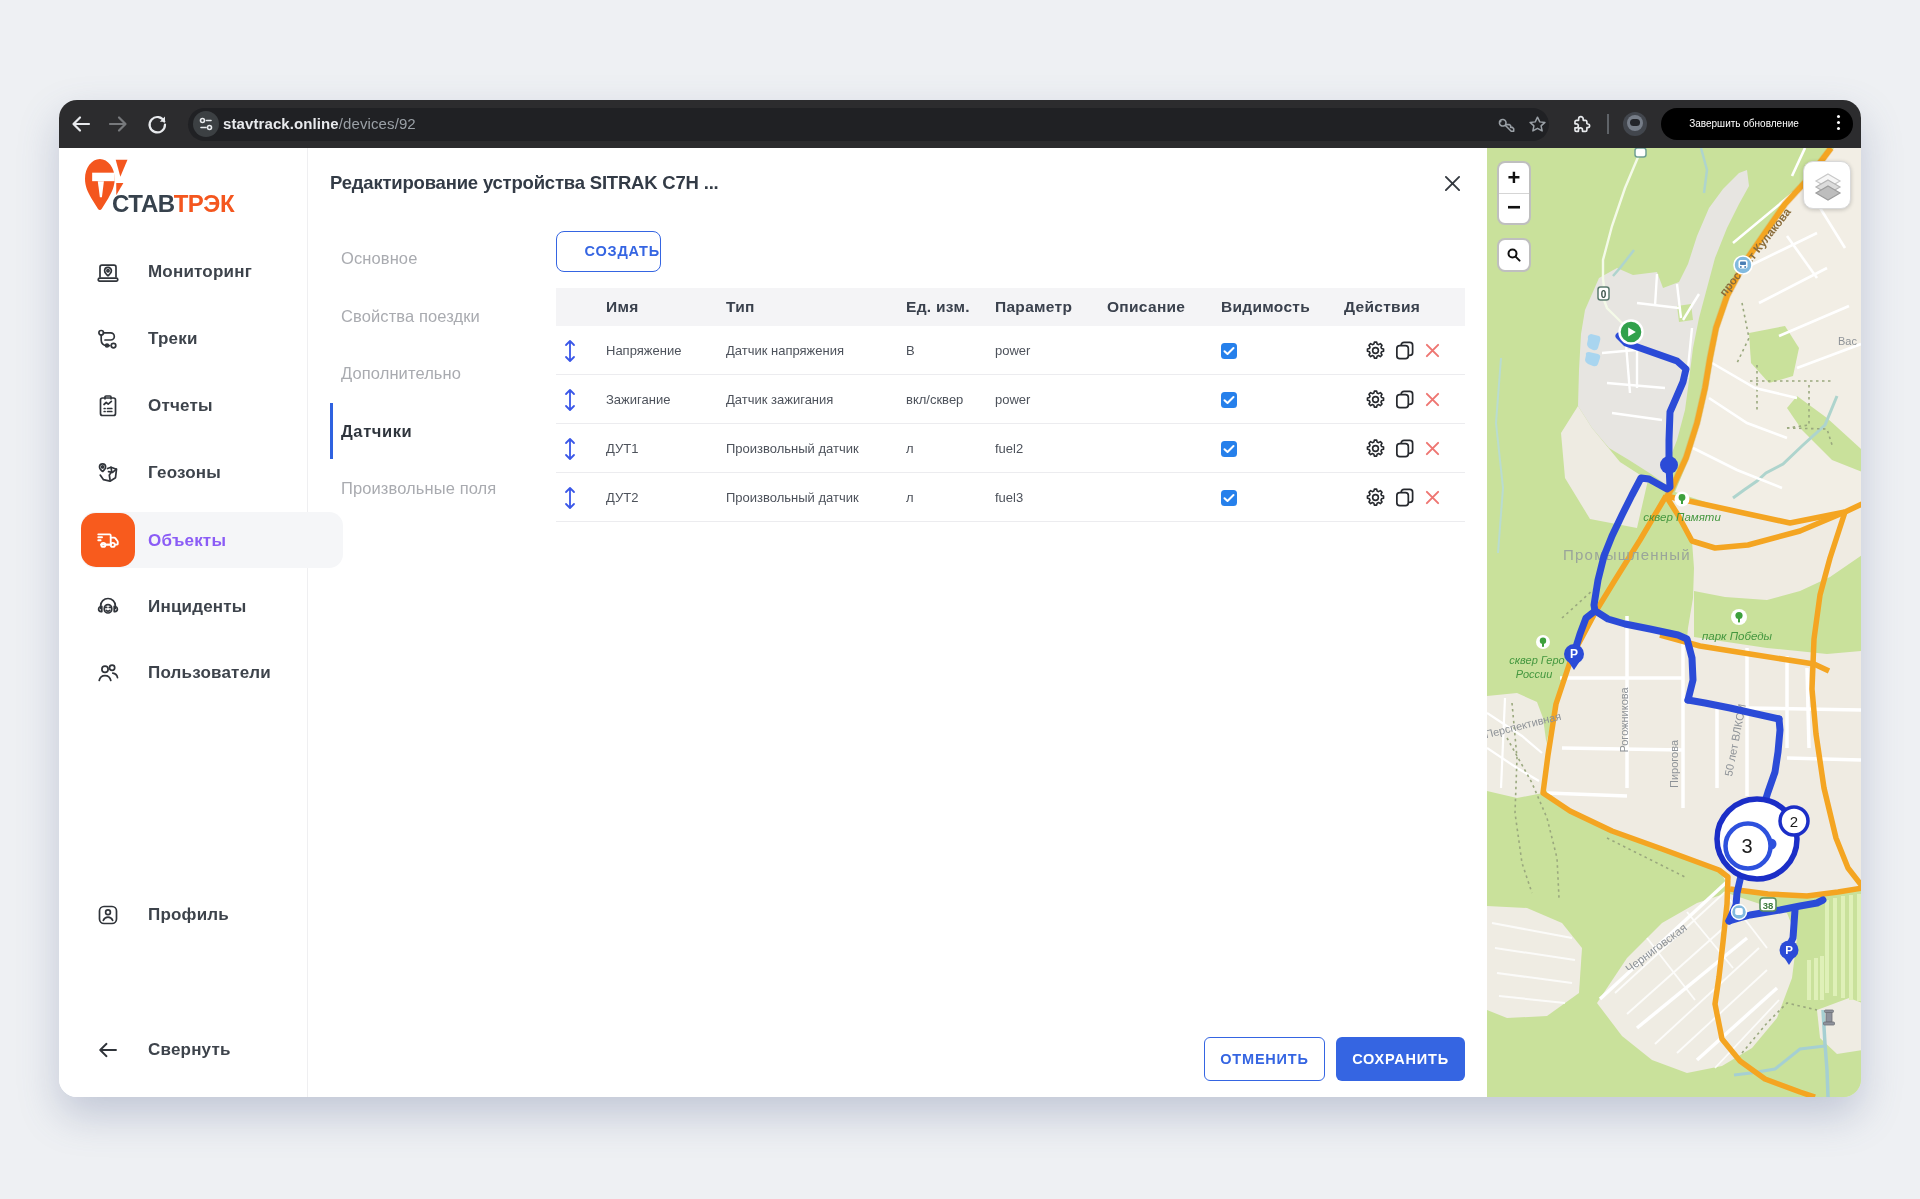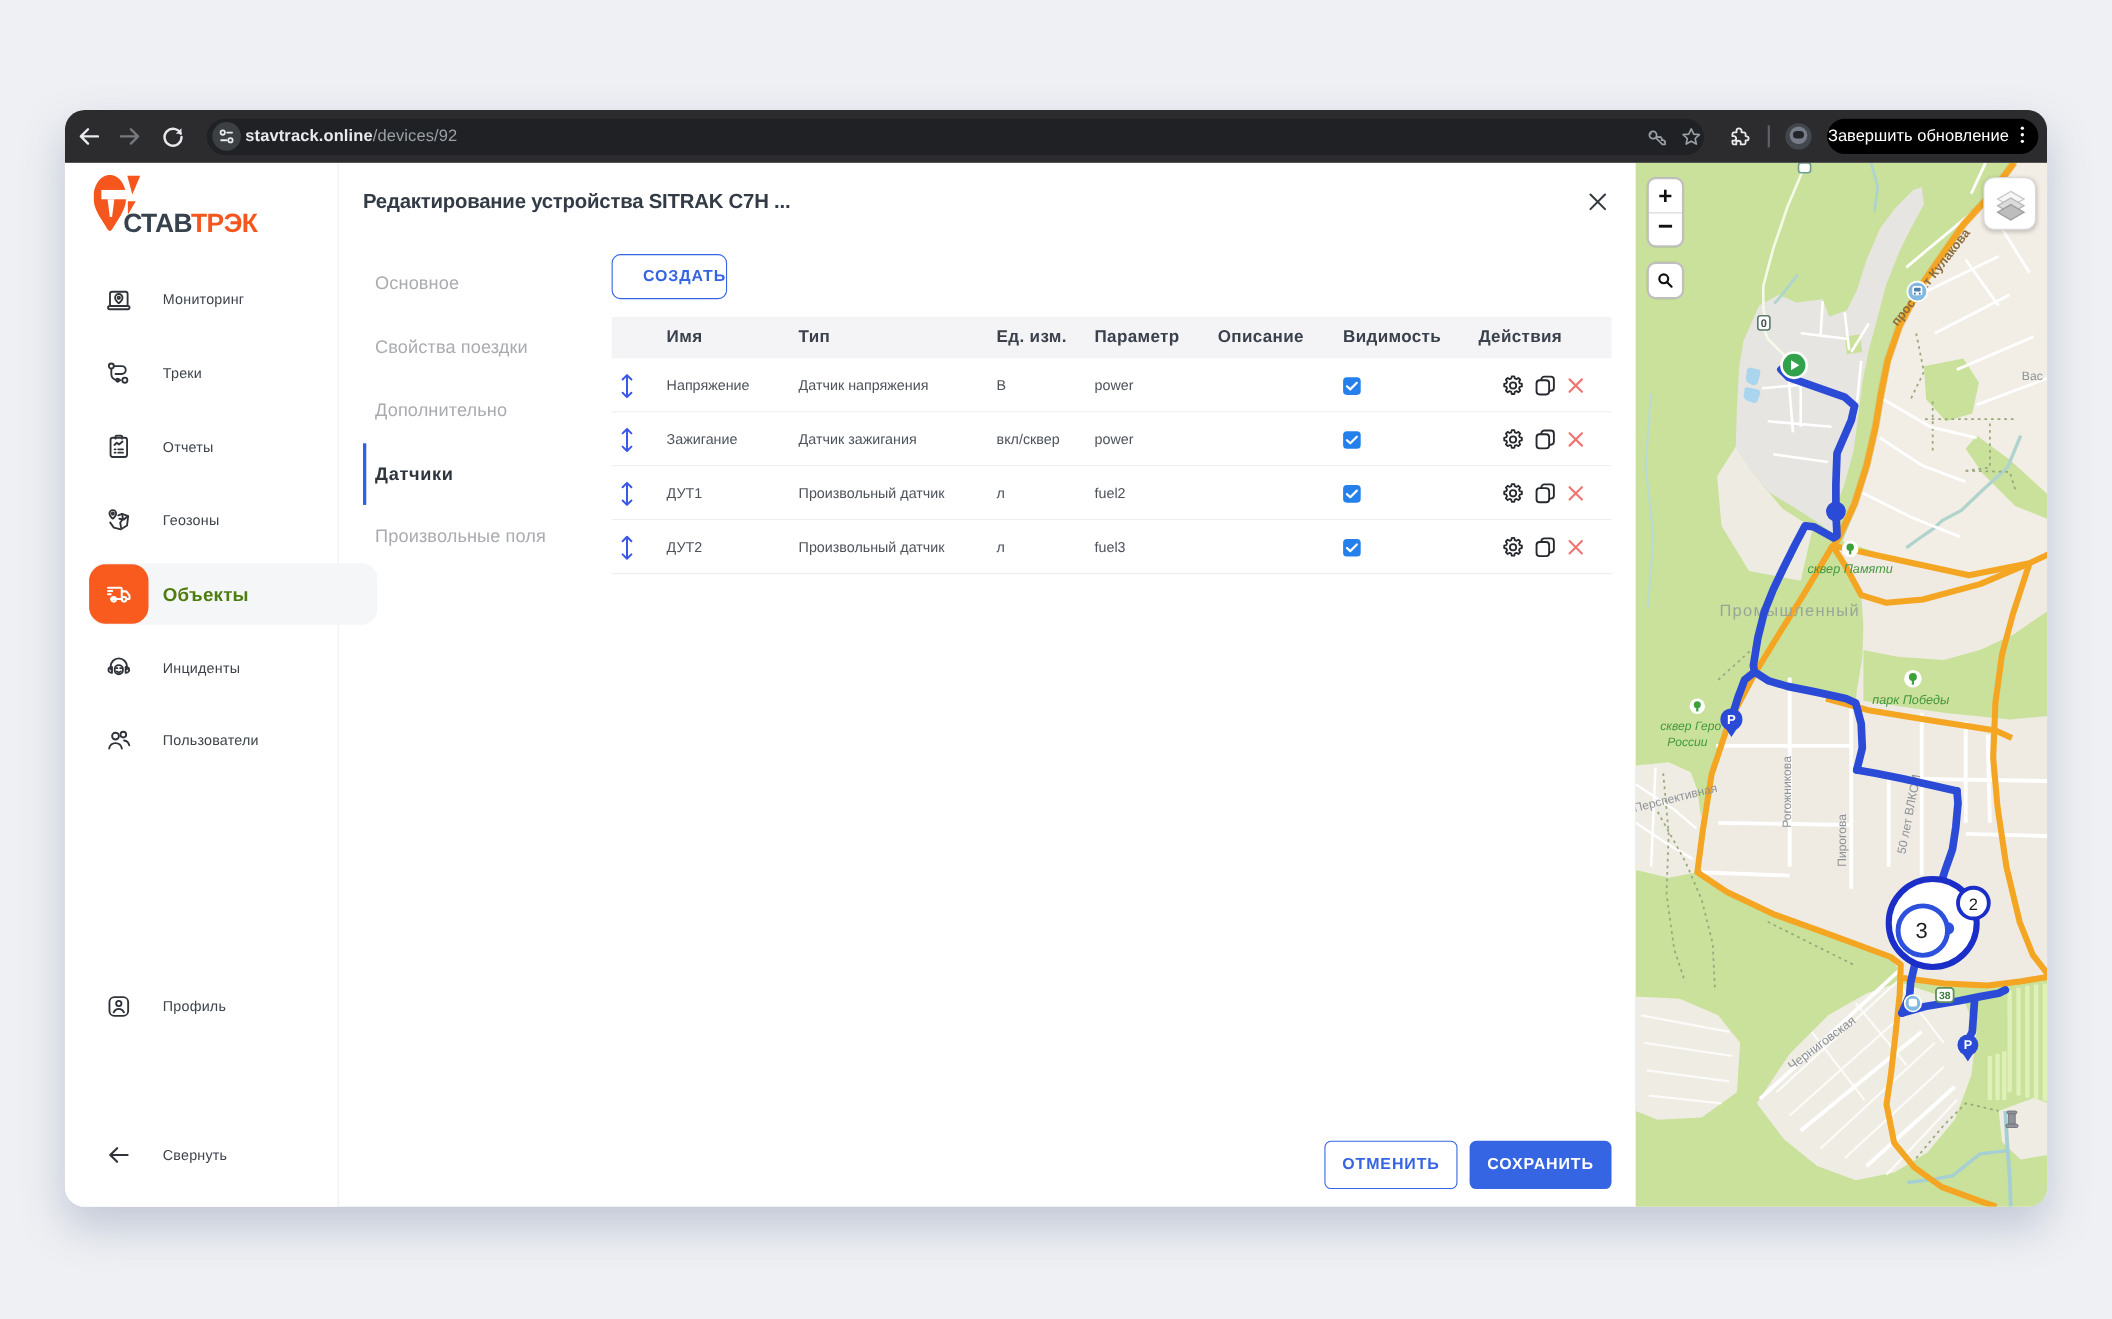--- a/index.html
+++ b/index.html
@@ -7,25 +7,25 @@
 body { font-family:"Liberation Sans", sans-serif; background:#eef0f3; }
 .page { position:relative; width:1920px; height:1199px; background:#eef0f3; }
 .window { position:absolute; left:59px; top:100px; width:1802px; height:997px; border-radius:18px; overflow:hidden; background:#fff; box-shadow:0 18px 40px rgba(80,95,140,0.28); }
 
 .chrome { position:absolute; left:0; top:0; width:1802px; height:48px; background:#2c2c2e; z-index:5; }
 .nav-ic { position:absolute; top:11px; width:26px; height:26px; }
 .urlpill { position:absolute; left:129px; top:7.5px; width:1361px; height:33px; border-radius:17px; background:#202124; }
 .urlcirc { position:absolute; left:5px; top:3.5px; width:26px; height:26px; border-radius:13px; background:#3c4043; }
 .urltext { position:absolute; left:35px; top:7px; font-size:15px; color:#e8eaed; font-weight:600; letter-spacing:0.1px; }
 .urltext span { color:#9aa0a6; font-weight:400; }
-.finbtn { position:absolute; left:1602px; top:8px; width:192px; height:32px; border-radius:16px; background:#000; color:#fff; font-size:15px; line-height:32px; text-align:center; font-weight:500; padding-right:26px; box-sizing:border-box; }
+.finbtn { position:absolute; left:1602px; top:8px; width:192px; height:32px; border-radius:16px; background:#000; color:#fff; font-size:10px; line-height:32px; text-align:center; font-weight:500; padding-right:26px; box-sizing:border-box; }
 
 .sidebar { position:absolute; left:0; top:0; width:249px; height:997px; background:#fff; border-right:1px solid #efeff1; z-index:1;text-align:right; }
 .mitem { position:absolute; left:0; width:249px; height:56px; }
-.mlabel { position:absolute; left:89px; top:50%; transform:translateY(-50%); font-size:13px; color:#3d434b; font-weight:400; letter-spacing:0.2px; }
+.mlabel { position:absolute; left:89px; top:50%; transform:translateY(-50%); font-size:17px; color:#3d434b; font-weight:700; letter-spacing:0.2px; }
 .micon { position:absolute; left:37px; top:50%; transform:translateY(-50%); width:24px; height:24px; }
 .active-bg { position:absolute; left:22px; top:412px; width:262px; height:56px; background:#f5f6f8; border-radius:14px; }
 .active-tile { position:absolute; left:22px; top:413px; width:54px; height:54px; background:#f85b1d; border-radius:15px; }
 
 .main { position:absolute; left:0; top:0; width:1428px; height:857px; z-index:0;border-radius:14px; }
 .dtitle { position:absolute; left:271px; top:72px; font-size:18.5px; font-weight:700; color:#333b46; letter-spacing:-0.2px; }
 .closex { position:absolute; left:1385px; top:75px; width:17px; height:17px; }
 .tab { position:absolute; left:282px; font-size:16.5px; color:#a9abb0; letter-spacing:0.1px; }
 .tab.on { color:#2f353d; font-weight:700; letter-spacing:0.6px; }
 .tabbar { position:absolute; left:271px; top:303px; width:3px; height:56px; background:#2f62e0; }
@@ -130,21 +130,21 @@
       <svg class="micon" viewBox="0 0 24 24" fill="none" stroke="#30343a" stroke-width="1.7" stroke-linecap="round" stroke-linejoin="round">
             <path d="M6.6 2.8c-1.7 0-3.1 1.4-3.1 3.1 0 1.2.6 2.1 1.4 3l1.2 1.3c.3.3.7.3.9 0l1.2-1.3c.8-.9 1.4-1.8 1.4-3 0-1.7-1.3-3.1-3-3.1z"></path>
             <circle cx="6.6" cy="5.9" r="1"></circle>
             <path d="M11.5 7.5l3.5-1.3 5.5 2-1 8.5-5.5 3.5-6.5-1.5-3.3-4.6"></path>
             <path d="M15 6.3l.8 4.5-2.5 3.2.7 4.5"></path>
             <path d="M20.3 8.1l-3.7 3.2-4.1-.7"></path>
           </svg>
       <div class="mlabel">Геозоны</div>
     </div>
     <div class="active-bg"></div>
-    <div style="position:absolute;left:89px;top:431px;font-size:17px;color:#4d7c0f;font-weight:700;letter-spacing:0.2px">Объекты</div>
+    <div style="position:absolute;left:89px;top:431px;font-size:17px;color:#8b5cf6;font-weight:700;letter-spacing:0.2px">Объекты</div>
     <div class="active-tile">
       <svg style="position:absolute;left:14px;top:14px" width="26" height="26" viewBox="0 0 24 24" fill="none" stroke="#fff" stroke-width="1.7" stroke-linecap="round" stroke-linejoin="round">
             <path d="M3 6.8h10.5c.6 0 1 .4 1 1v8.4H5.5"></path>
             <path d="M14.5 9.8h3.2c.4 0 .8.2 1 .5l2 2.6c.2.3.3.6.3.9v1.9c0 .3-.3.5-.6.5h-1.9"></path>
             <circle cx="7.7" cy="16.5" r="1.9"></circle>
             <circle cx="16.4" cy="16.5" r="1.9"></circle>
             <path d="M9.6 16.2h4.9M3 9.5h3.5M3 12.2h2.2"></path>
           </svg>
     </div>
     <div class="mitem" style="top:479px">

